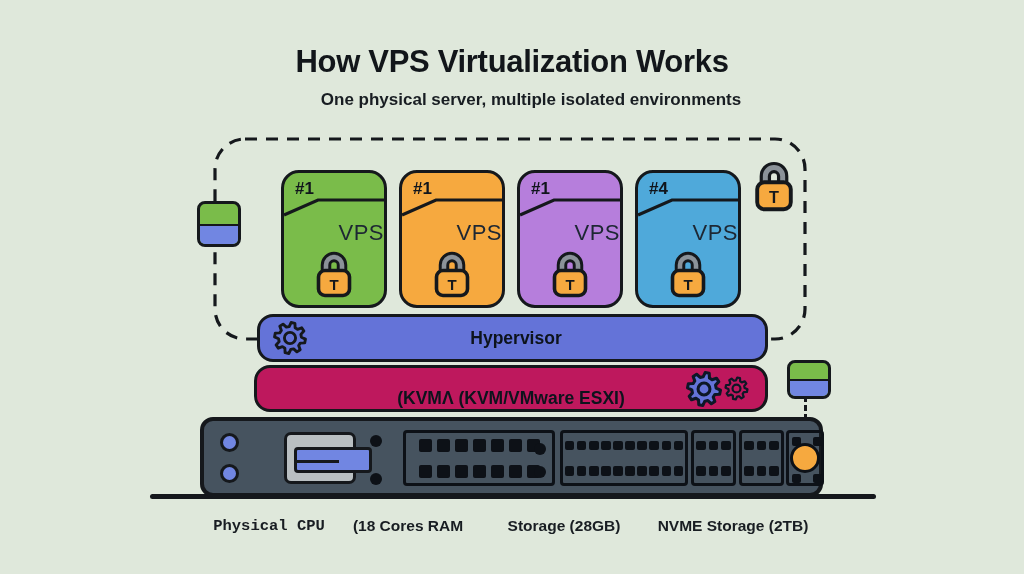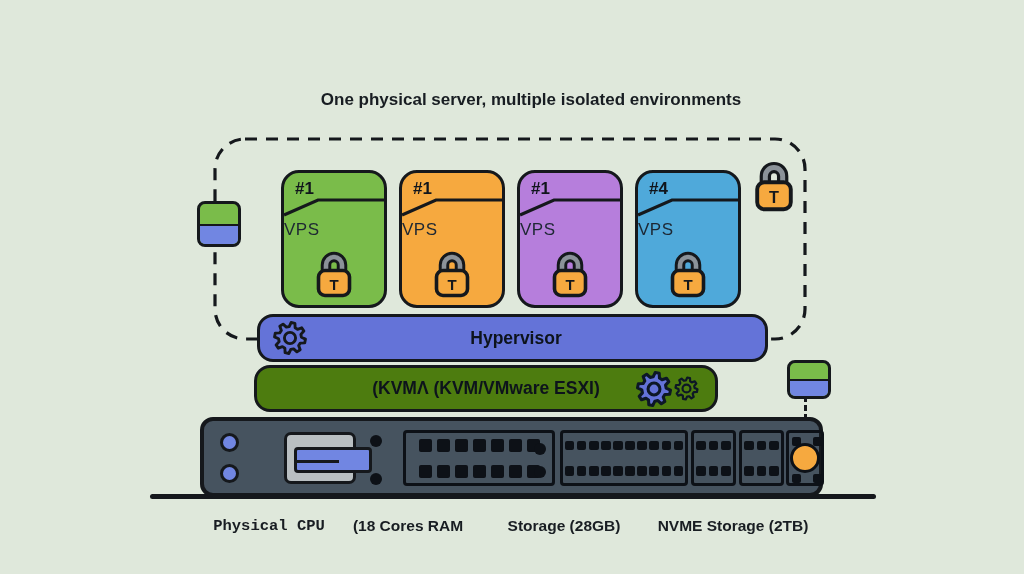--- a/index.html
+++ b/index.html
@@ -22,28 +22,28 @@
   .iso-chip.right{left:787px;top:360px;width:38px;height:33px;}
   .connector{position:absolute;left:804px;top:396px;height:24px;border-left:3px dashed #15181c;z-index:1;}
 
   .corner-lock{position:absolute;left:749px;top:160px;z-index:5;line-height:0;}
 
   
   .vps-row{position:absolute;left:281px;top:170px;display:flex;gap:12px;z-index:2;}
   .vps-card{position:relative;width:106px;height:138px;border:3.4px solid #15181c;border-radius:18px;box-sizing:border-box;}
   .card-id{position:absolute;top:6px;left:11px;font-size:17px;font-weight:bold;color:#10151c;}
   .card-divider{position:absolute;top:0;left:0;}
-  .card-label{position:absolute;top:47px;left:0;width:100%;text-align:left;font-size:17px;color:#1d2733;letter-spacing:0.5px;}
+  .card-label{position:absolute;top:47px;left:0;width:100%;text-align:right;font-size:22px;color:#1d2733;letter-spacing:0.5px;}
   .card-lock{position:absolute;top:77px;left:50%;transform:translateX(-50%);line-height:0;}
 
   
   .bar{position:absolute;box-sizing:border-box;border:3.4px solid #15181c;border-radius:16px;z-index:3;
        display:flex;align-items:center;justify-content:center;}
   .hypervisor-bar{left:257px;top:314px;width:511px;height:48px;background:#6473d8;padding-left:7px;}
-  .kvm-bar{left:254px;top:365px;width:464px;height:47px;background:#4d7c0f;}
+  .kvm-bar{left:254px;top:365px;width:514px;height:47px;background:#be185d;align-items:flex-end;}
   .bar-label{font-size:17.5px;font-weight:bold;color:#0d131c;}
   .gear-left{position:absolute;left:13px;top:50%;transform:translateY(-50%);line-height:0;}
   .gear-right{position:absolute;right:16px;top:50%;transform:translateY(-50%);line-height:0;display:flex;align-items:center;gap:2px;}
 
   
   .server{position:absolute;left:200px;top:417px;width:623px;height:80px;background:#46535f;
           border:4px solid #15181c;border-radius:13px;z-index:2;box-sizing:border-box;}
   .led{position:absolute;width:19px;height:19px;border-radius:50%;background:#7186e2;border:3px solid #15181c;box-sizing:border-box;}
   .dot{position:absolute;width:12px;height:12px;border-radius:50%;background:#0d1117;}
   .cpu-gray{position:absolute;left:80px;top:11px;width:72px;height:52px;background:#b9bfc2;border:3.4px solid #15181c;border-radius:7px;box-sizing:border-box;}
@@ -60,20 +60,21 @@
   .ground-line{position:absolute;left:150px;top:494px;width:726px;height:4.5px;background:#15181c;border-radius:3px;z-index:0;}
 
   
   .spec-label{position:absolute;top:517px;transform:translateX(-50%);font-size:15.5px;font-weight:bold;color:#181d22;white-space:nowrap;}
 </style>
 </head>
 <body>
 
 <div class="canvas">
 
+  <h1 class="title">How VPS Virtualization Works</h1>
   <p class="subtitle">One physical server, multiple isolated environments</p>
 
   <svg class="dashed-boundary" width="596" height="206" viewBox="0 0 596 206">
     <rect x="3" y="3" width="590" height="200" rx="30" fill="none" stroke="#15181c" stroke-width="3.2" stroke-dasharray="12 9"></rect>
   </svg>
 
   <div class="iso-chip left">
     <div class="chip-bottom"></div>
   </div>
 

